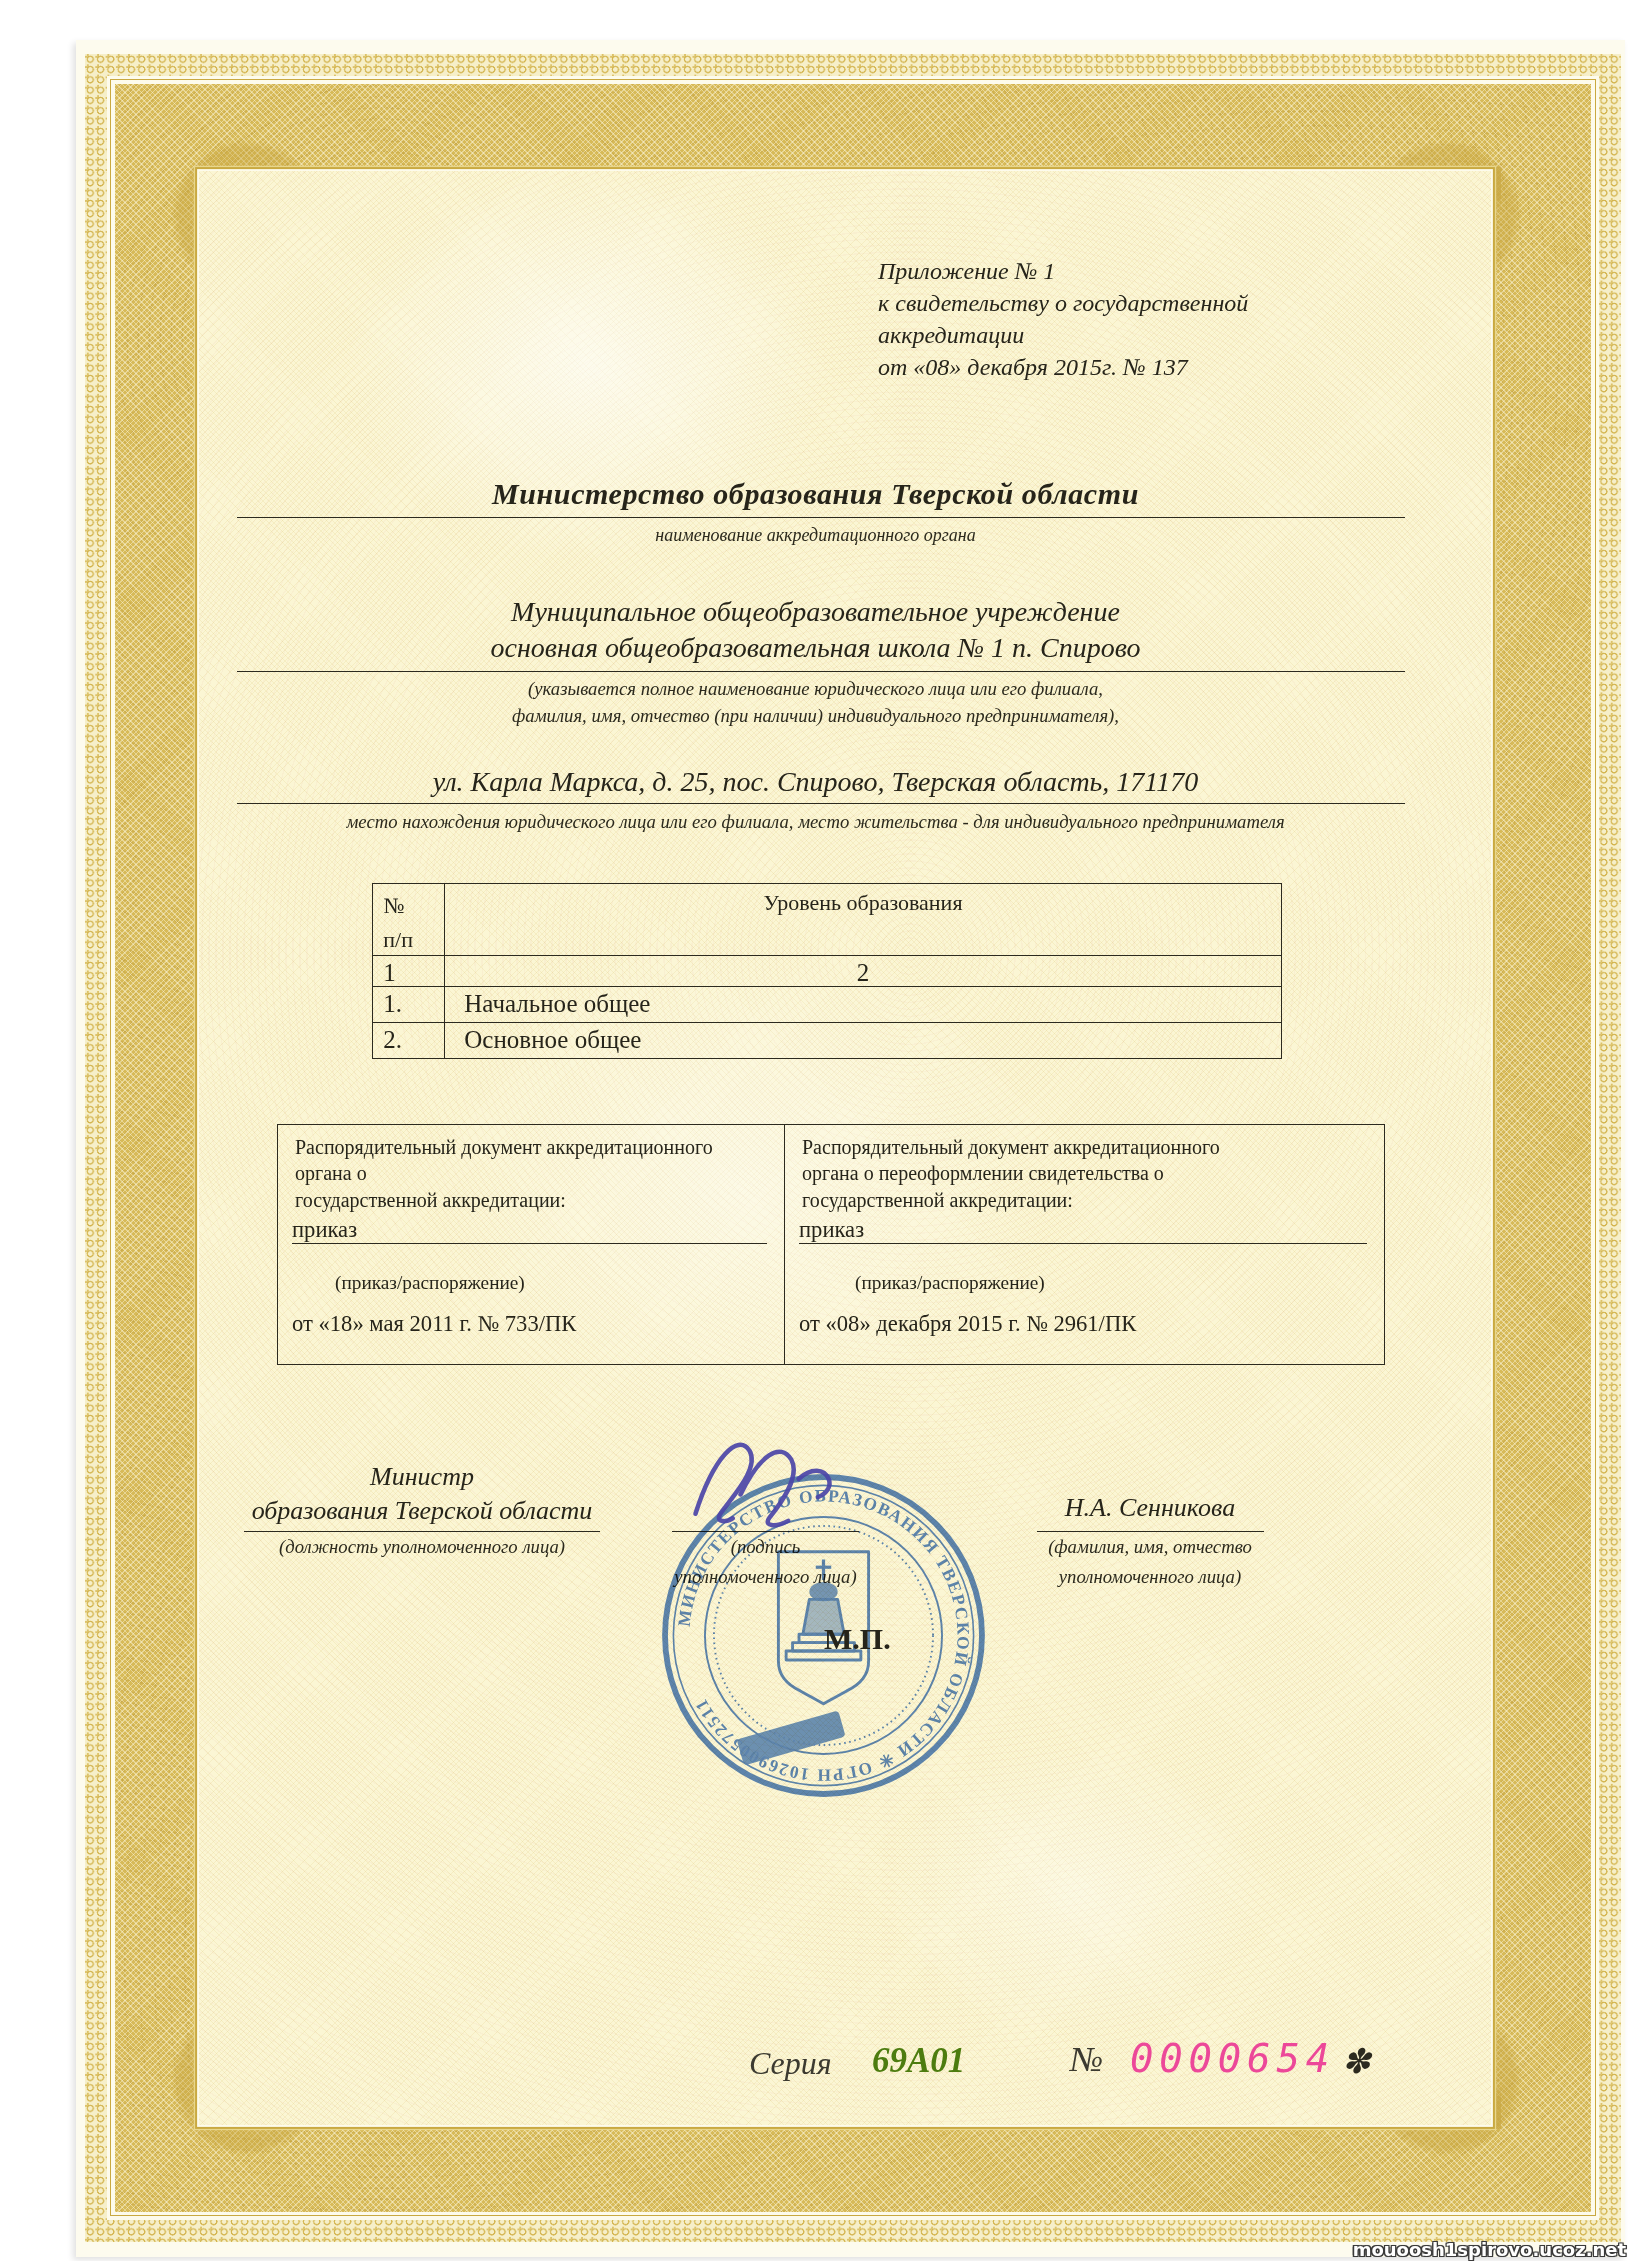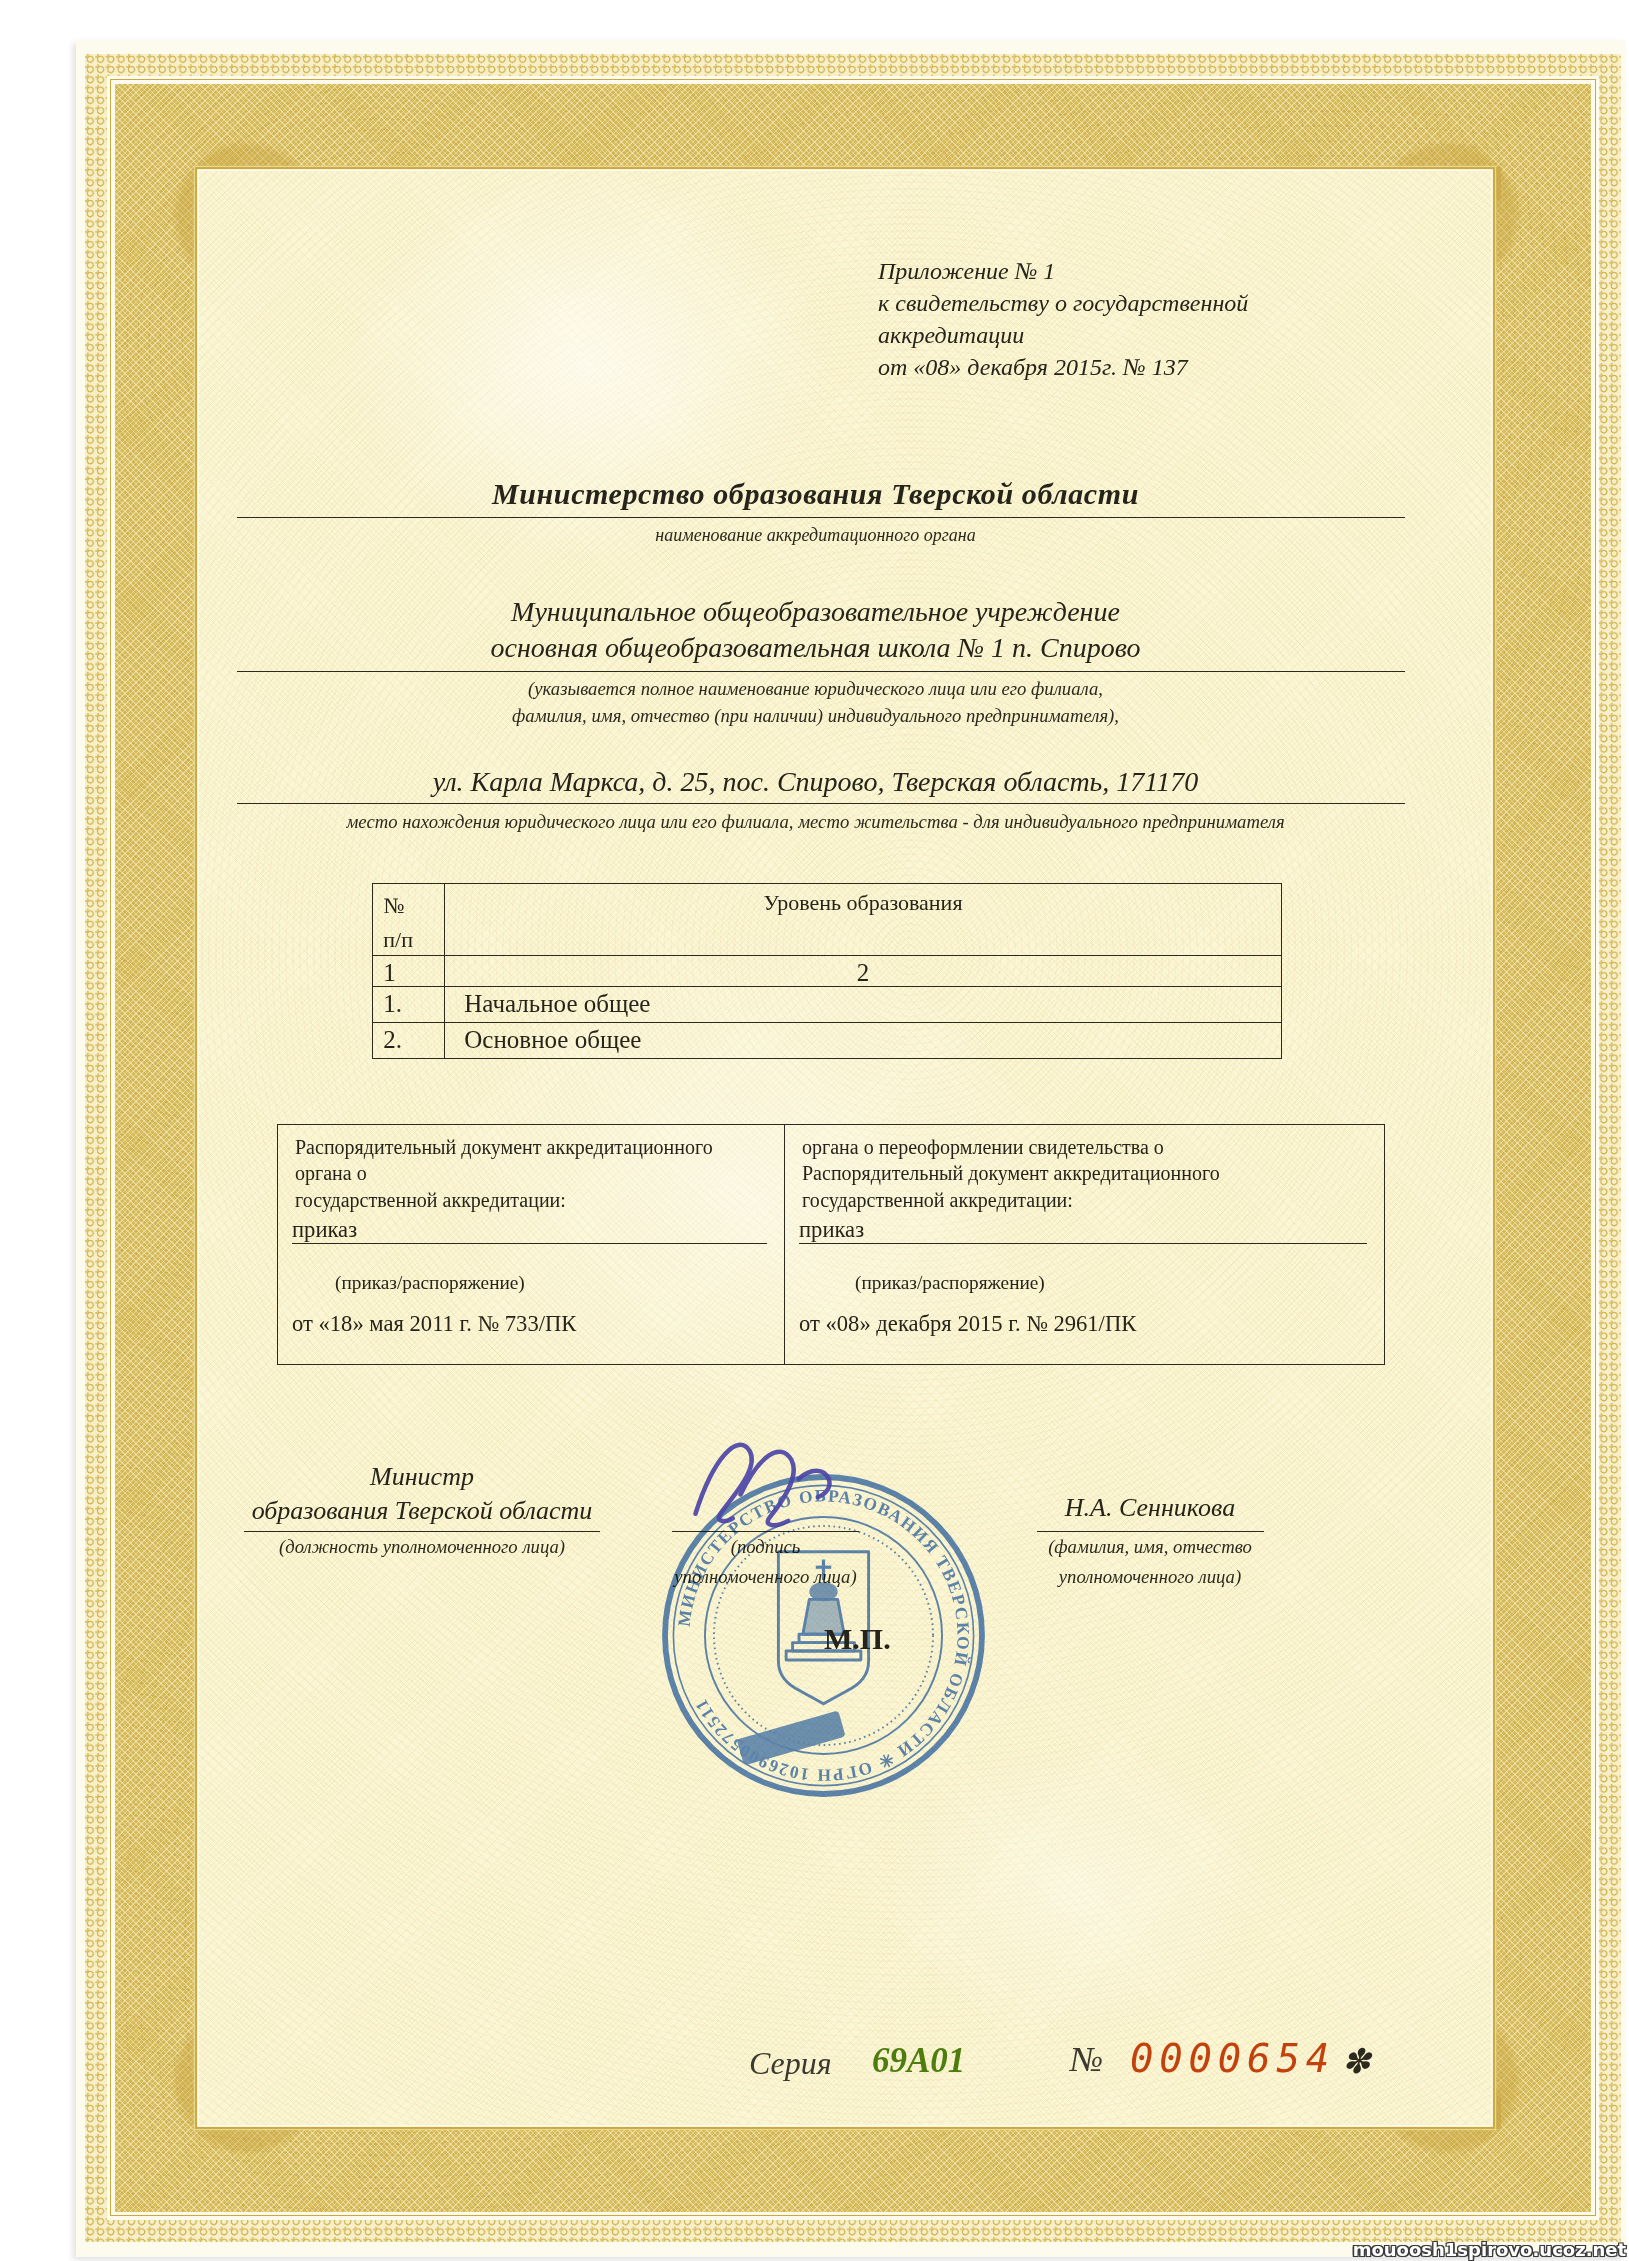--- a/index.html
+++ b/index.html
@@ -87,21 +87,21 @@
   .sig-name{font-size:26px;}
   .cap2{font-size:18.7px;color:#2b291d;}
   
   .stamp{position:absolute;left:656px;top:1468px;width:335px;height:335px;opacity:.84;mix-blend-mode:multiply;}
   .sigsvg{position:absolute;left:671px;top:1417px;width:206px;height:115px;opacity:.92;}
   .mp{position:absolute;left:824px;top:1622px;font-size:30px;font-weight:bold;z-index:6;}
   
   .ser-lab{font-size:32px;color:#3c3a30;}
   .ser-val{font-size:35px;font-weight:bold;color:#4d7c0f;}
   .ser-no{font-size:35px;color:#3c3a30;}
-  .ser-num{font-family:"DejaVu Sans Mono", monospace;font-size:39px;letter-spacing:5.8px;color:#c2410c;}
+  .ser-num{font-family:"DejaVu Sans Mono", monospace;font-size:39px;letter-spacing:5.8px;color:#ec4899;}
   .ser-ast{font-size:34px;color:#2c2a1f;}
   
   .wm{position:absolute;right:3.9px;bottom:1.3px;font-family:"DejaVu Sans", sans-serif;font-weight:bold;font-size:18px;color:#ffffff;
       text-shadow:-1.3px -1.3px 0 #3a3a3a,1.3px -1.3px 0 #3a3a3a,-1.3px 1.3px 0 #3a3a3a,1.3px 1.3px 0 #3a3a3a,0 0 1.9px #3a3a3a;}
   .z{z-index:5;}
 </style>
 </head>
 <body>
 
 <div class="paper">
@@ -172,22 +172,22 @@
     <div class="otitle">
       <div>Распорядительный документ аккредитационного органа о</div>
       <div>государственной аккредитации:</div>
     </div>
     <div class="odoc">приказ</div>
     <div class="ocap" style="left:57px;">(приказ/распоряжение)</div>
     <div class="odate">от «18» мая 2011 г. № 733/ПК</div>
   </div>
   <div class="obox right">
     <div class="otitle">
+      <div>Распорядительный документ аккредитационного</div>
       <div>органа о переоформлении свидетельства о</div>
-      <div>Распорядительный документ аккредитационного</div>
       <div>государственной аккредитации:</div>
     </div>
     <div class="odoc">приказ</div>
     <div class="ocap" style="left:70px;">(приказ/распоряжение)</div>
     <div class="odate">от «08» декабря 2015 г. № 2961/ПК</div>
   </div>
 </div>
 
 <div class="abs z ctr sig-name" style="left:230px;top:1462px;width:384px;">Министр</div>
 <div class="abs z ctr sig-name" style="left:230px;top:1496px;width:384px;">образования Тверской области</div>

